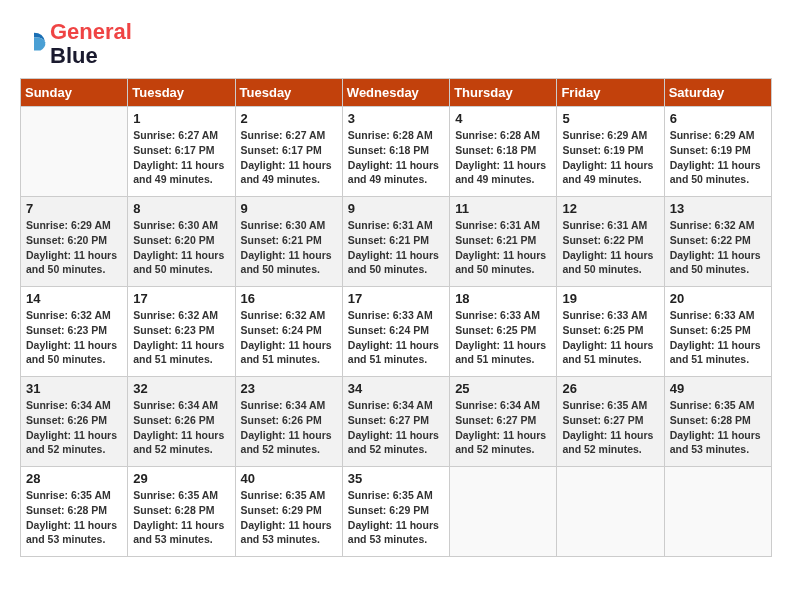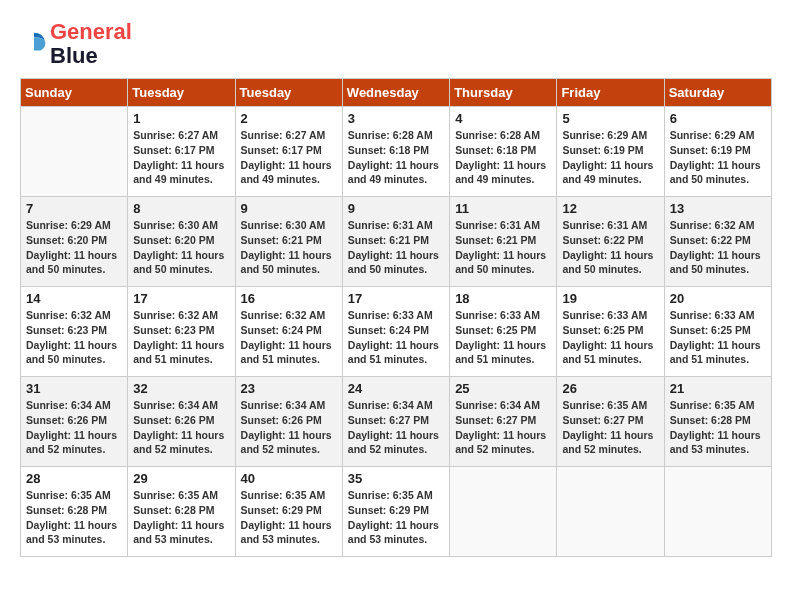--- a/index.html
+++ b/index.html
@@ -284,42 +284,42 @@
 and 52 minutes.</div>
         </td>
         <td>
           <span class="day-number">23</span>
           <div class="day-info" style="white-space: pre-line;">Sunrise: 6:34 AM
 Sunset: 6:26 PM
 Daylight: 11 hours
 and 52 minutes.</div>
         </td>
         <td>
-          <span class="day-number">24</span>
+          <span class="day-number">34</span>
           <div class="day-info" style="white-space: pre-line;">Sunrise: 6:34 AM
 Sunset: 6:27 PM
 Daylight: 11 hours
 and 52 minutes.</div>
         </td>
         <td>
           <span class="day-number">25</span>
           <div class="day-info" style="white-space: pre-line;">Sunrise: 6:34 AM
 Sunset: 6:27 PM
 Daylight: 11 hours
 and 52 minutes.</div>
         </td>
         <td>
           <span class="day-number">26</span>
           <div class="day-info" style="white-space: pre-line;">Sunrise: 6:35 AM
 Sunset: 6:27 PM
 Daylight: 11 hours
 and 52 minutes.</div>
         </td>
         <td>
-          <span class="day-number">21</span>
+          <span class="day-number">49</span>
           <div class="day-info" style="white-space: pre-line;">Sunrise: 6:35 AM
 Sunset: 6:28 PM
 Daylight: 11 hours
 and 53 minutes.</div>
         </td>
       </tr>
       <tr>
         <td>
           <span class="day-number">28</span>
           <div class="day-info" style="white-space: pre-line;">Sunrise: 6:35 AM

